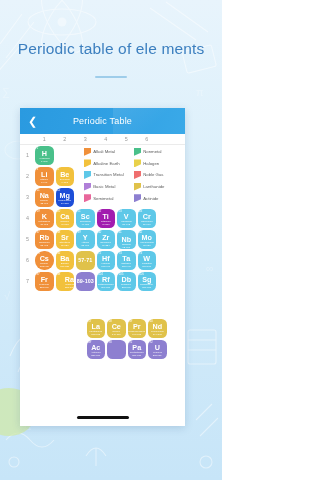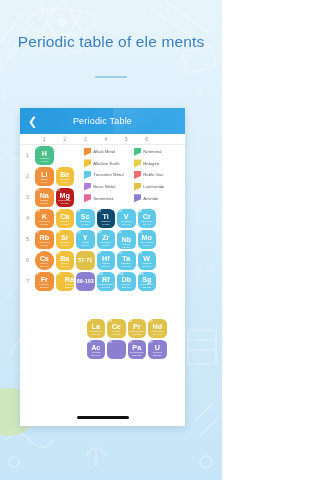--- a/index.html
+++ b/index.html
@@ -14,21 +14,21 @@
     background: linear-gradient(180deg, #e8f4fc 0%, #dcf0fb 35%, #cfe9f9 70%, #c7e5f8 100%);
     overflow: hidden;
   }
   
   .doodles { position:absolute; inset:0; opacity:.55; pointer-events:none; }
   .blob-green {
     position:absolute; left:-18px; top:388px; width:54px; height:48px;
     background:#cfe8a8; border-radius:50%; opacity:.75;
   }
   .page-title {
-    position:absolute; left:0; top:33px; width:222px;
+    position:absolute; left:0; top:40px; width:222px;
     text-align:center; color:#3c7fbf; font-size:15.5px; letter-spacing:.15px;
     white-space:nowrap;
   }
   .title-underline {
     position:absolute; left:95px; top:76px; width:32px; height:2px;
     background:#9ecdea; border-radius:2px;
   }
   
   .phone {
     position:absolute; left:20px; top:108px; width:165px; height:318px;
@@ -262,21 +262,21 @@
           <div class="row">
             <div class="cellwrap">
               <div class="el" style="background: rgb(240, 144, 58);">
                 <span class="num">11</span>
                 <span class="sym">Na</span>
                 <span class="nm">Sodium</span>
                 <span class="wt">22.990</span>
               </div>
             </div>
             <div class="cellwrap">
-              <div class="el" style="background: #b91c1c;">
+              <div class="el" style="background: #1d4ed8;">
                 <span class="num">12</span>
                 <span class="sym">Mg</span>
                 <span class="nm">Magnesium</span>
                 <span class="wt">24.305</span>
               </div>
             </div>
             <div class="cellwrap"></div>
             <div class="cellwrap"></div>
             <div class="cellwrap"></div>
             <div class="cellwrap"></div>
@@ -300,21 +300,21 @@
             </div>
             <div class="cellwrap">
               <div class="el" style="background: rgb(94, 200, 232);">
                 <span class="num">21</span>
                 <span class="sym">Sc</span>
                 <span class="nm">Scandium</span>
                 <span class="wt">44.956</span>
               </div>
             </div>
             <div class="cellwrap">
-              <div class="el" style="background: #0c4a6e;">
+              <div class="el" style="background: #a21caf;">
                 <span class="num">22</span>
                 <span class="sym">Ti</span>
                 <span class="nm">Titanium</span>
                 <span class="wt">47.867</span>
               </div>
             </div>
             <div class="cellwrap">
               <div class="el" style="background: rgb(94, 200, 232);">
                 <span class="num">23</span>
                 <span class="sym">V</span>

